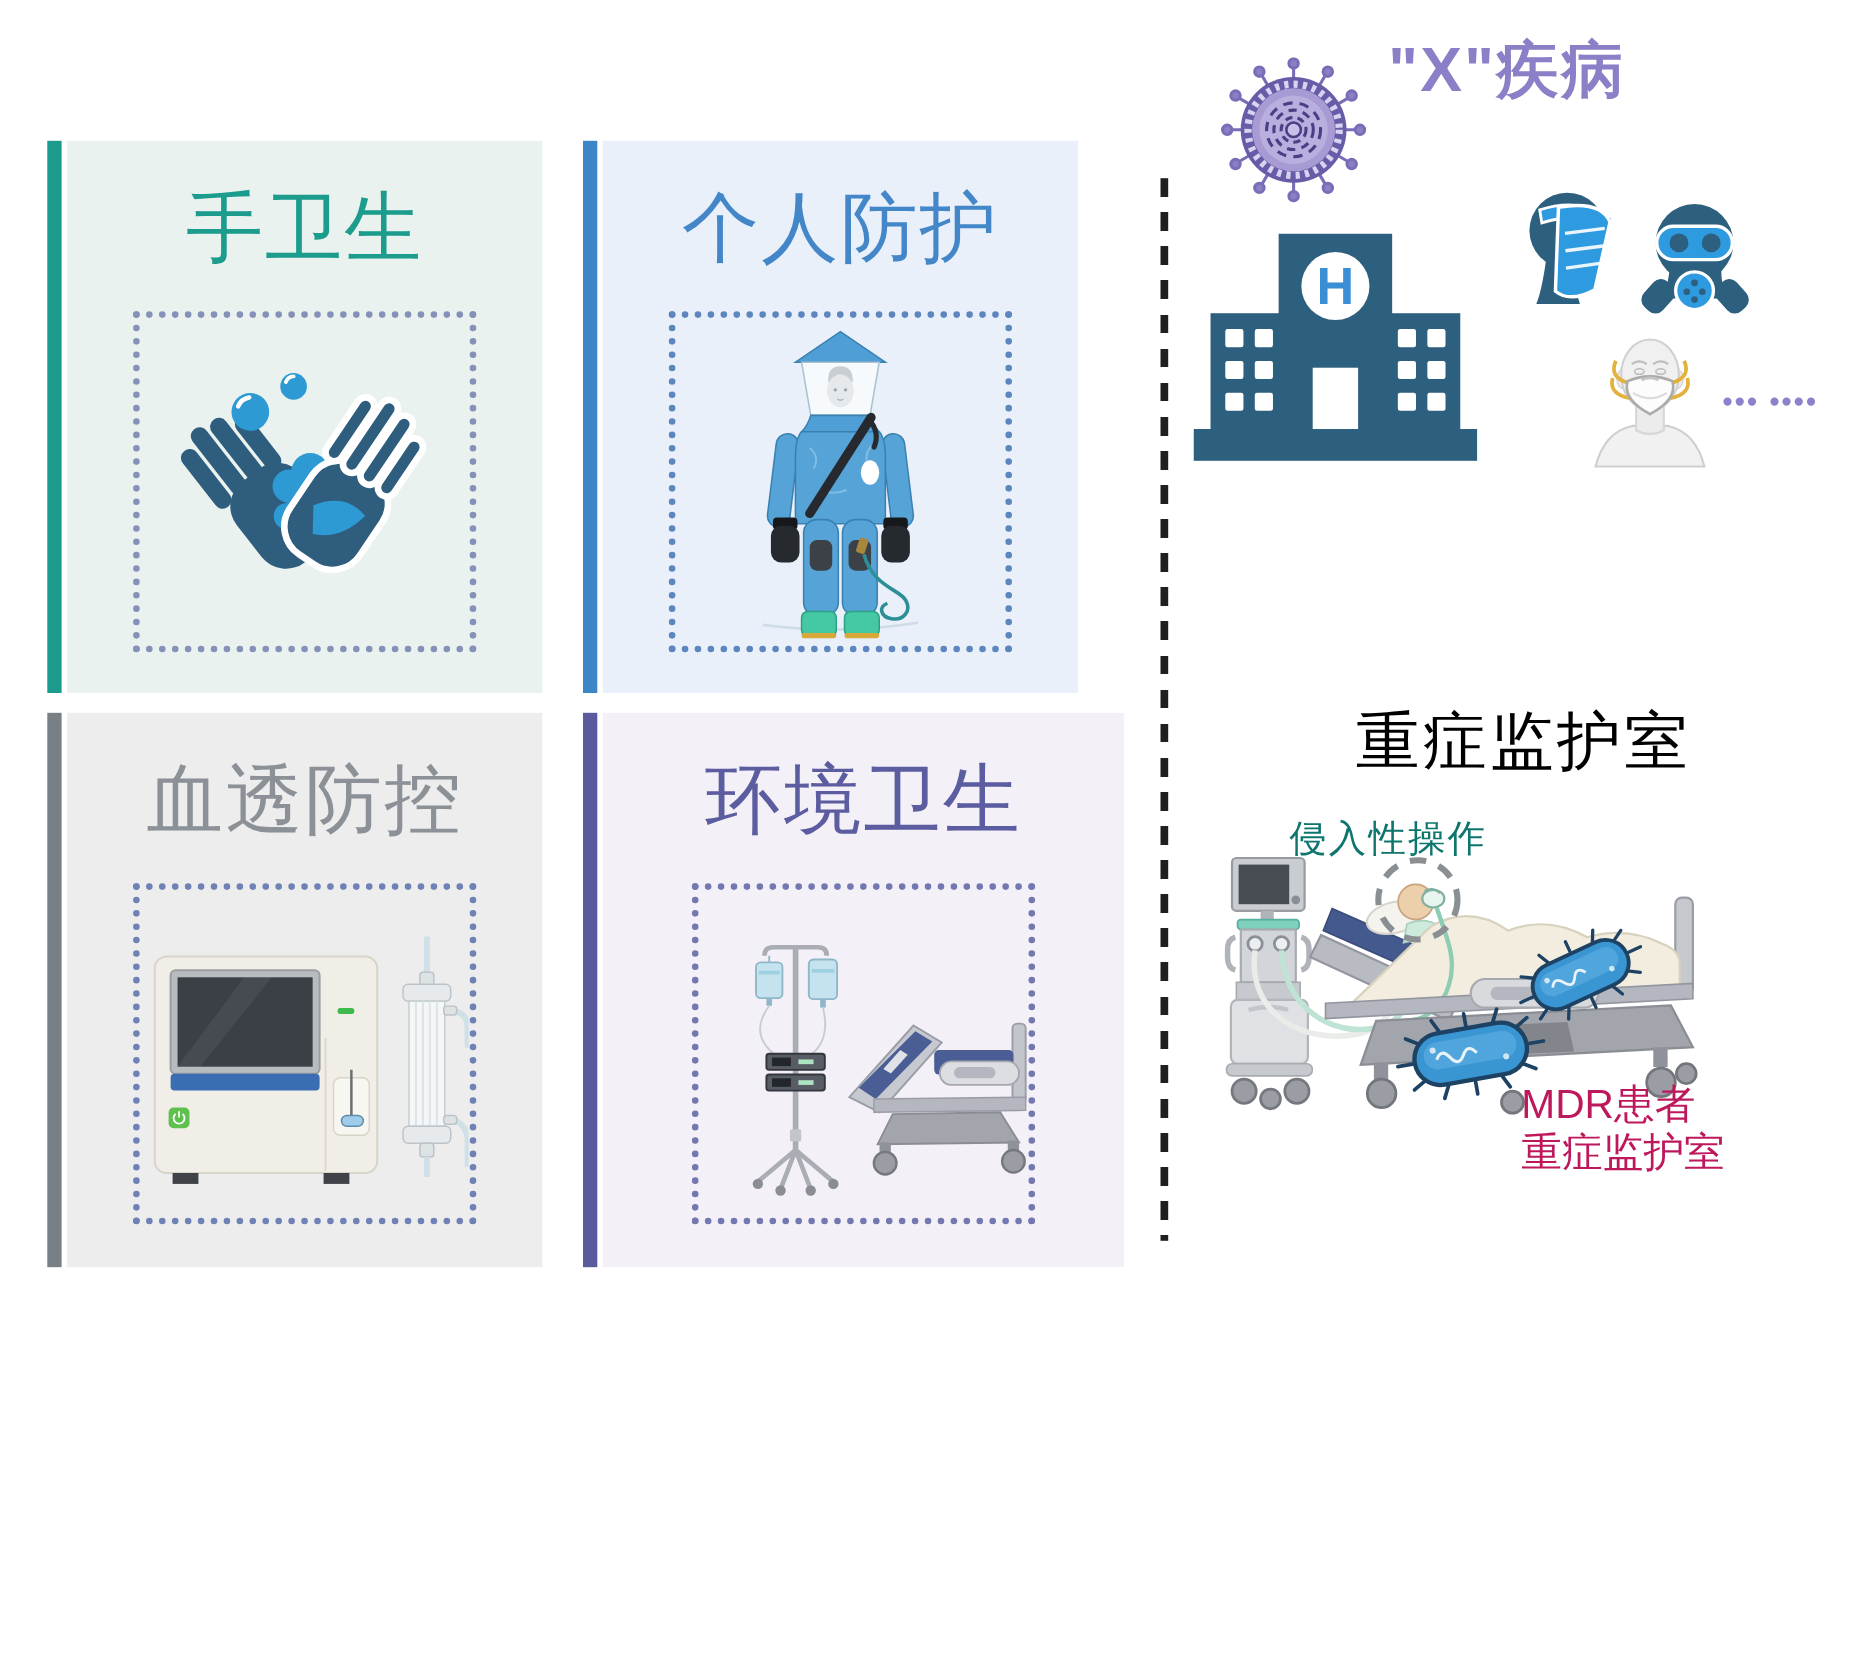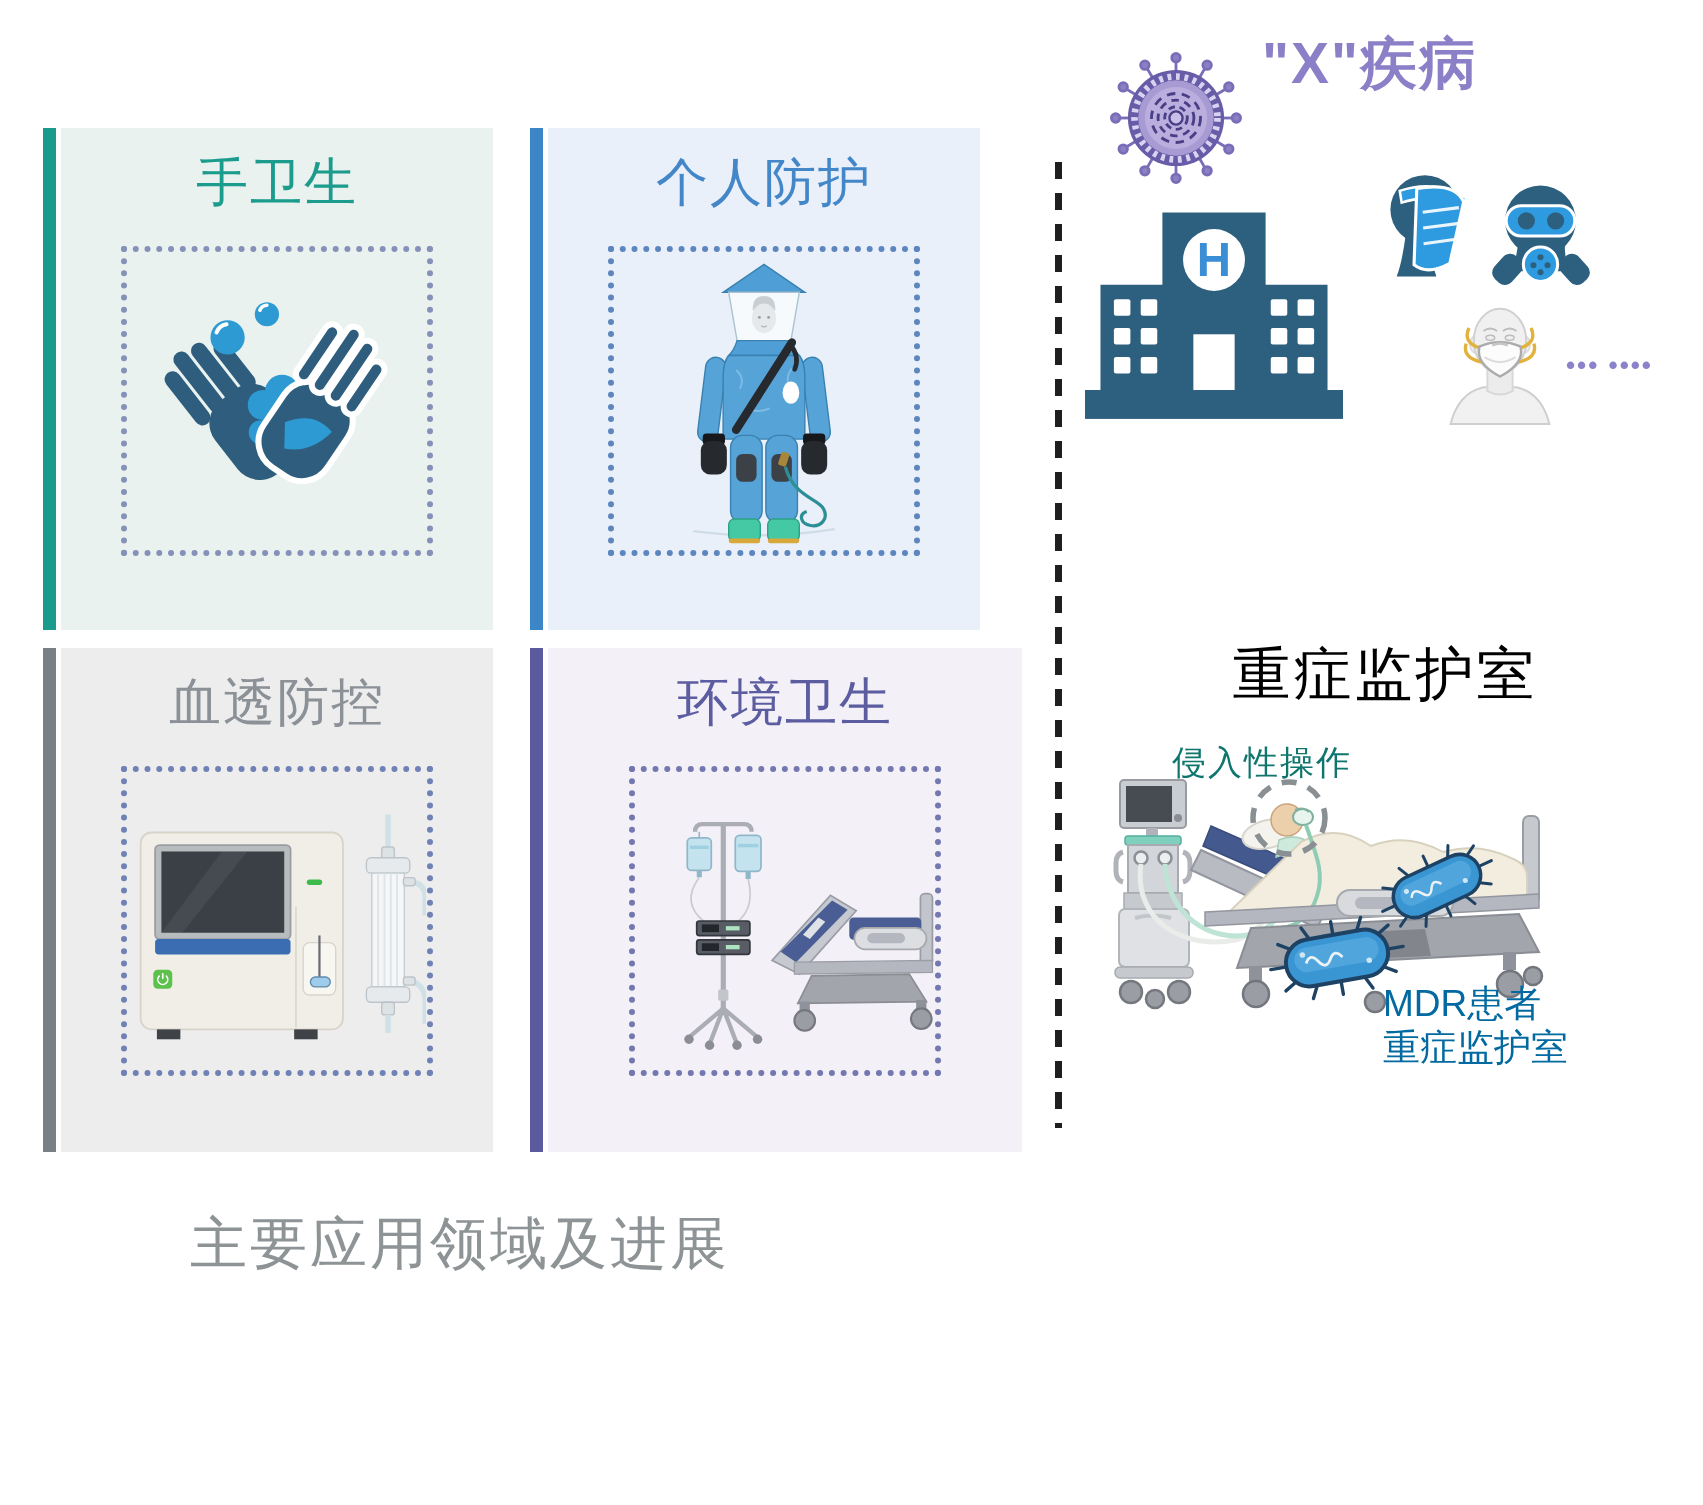--- a/index.html
+++ b/index.html
@@ -4,37 +4,37 @@
 <style>
   * { margin:0; padding:0; box-sizing:border-box; }
   html,body { background:#ffffff; }
   body { font-family:"Liberation Sans","DejaVu Sans",sans-serif; }
   #canvas { position:relative; width:1703px; height:1505px; background:#ffffff; overflow:hidden; }
 
   
   .card { position:absolute; display:flex; }
   .card-accent { width:13px; background:var(--accent); margin-right:5px; }
   .card-body { flex:1; background:var(--bg); display:flex; flex-direction:column; align-items:center; }
-  .card-title { margin-top:20px; font-size:52px; font-weight:500; letter-spacing:2px; color:var(--label-color); }
+  .card-title { margin-top:33px; font-size:70px; font-weight:500; letter-spacing:2px; color:var(--label-color); }
   .dotted-box { margin-top:28px; width:312px; height:310px; border:6px dotted var(--border-color);
                 display:flex; align-items:center; justify-content:center; }
 
   .caption { position:absolute; font-size:57px; font-weight:500; color:#8e9496; letter-spacing:3px; text-align:center; }
 
   
   .v-divider { position:absolute; left:1055px; top:162px; width:7px; height:966px;
                background:repeating-linear-gradient(to bottom,#1f1f1f 0 17px,transparent 17px 31px); }
 
   
   .disease-title { position:absolute; left:1262px; top:26px; font-size:57px; font-weight:600; color:#8b7fc7; letter-spacing:2px; }
   .ellipsis-dots { position:absolute; left:1566px; top:350px; font-size:26px; letter-spacing:2px; color:#8a83cb; font-weight:700; }
   .icu-title { position:absolute; left:1185px; top:636px; width:400px; text-align:center;
                font-size:58px; font-weight:500; color:#000000; letter-spacing:3px; }
   .invasive-label { position:absolute; left:1172px; top:740px; font-size:34px; color:#0f766e; letter-spacing:2px; }
-  .mdr-labels { position:absolute; left:1383px; top:982px; font-size:37px; line-height:1.18; color:#0369a1; font-weight:500; }
+  .mdr-labels { position:absolute; left:1383px; top:982px; font-size:37px; line-height:1.18; color:#be185d; font-weight:500; }
   .abs { position:absolute; }
   svg { display:block; }
 </style>
 </head>
 <body>
 
 <div id="canvas">
 
   <div class="card" style="left: 43px; top: 128px; width: 450px; height: 502px; --accent: #1a9b8b; --bg: #eaf2ef; --label-color: #1b9c8c; --border-color: #8591b8;">
     <div class="card-accent"></div>
@@ -215,21 +215,20 @@
             <rect x="192" y="244" width="12" height="14" fill="#8f929a"></rect>
               <rect x="328" y="242" width="12" height="14" fill="#8f929a"></rect>
             <circle cx="198" cy="266" r="12" fill="#9a9da3" stroke="#75787e" stroke-width="2.5"></circle>
             <circle cx="334" cy="264" r="12" fill="#9a9da3" stroke="#75787e" stroke-width="2.5"></circle>
           </g>
         </svg>
       </div>
     </div>
   </div>
 
-  <div class="caption" style="left:150px;top:1206px;width:620px">主要应用领域及进展</div>
 
   <div class="v-divider"></div>
 
   <svg class="abs" style="left:1110px;top:52px" width="132" height="132" viewBox="0 0 140 140">
     <g stroke="#7a6db8" stroke-width="3">
       <g id="spikes">
         <line x1="70" y1="20" x2="70" y2="6"></line>
           <circle cx="70" cy="6" r="4.5" fill="#8d7fc4"></circle>
         <line x1="95" y1="27" x2="102" y2="15"></line>
           <circle cx="103" cy="14" r="4.5" fill="#8d7fc4"></circle>

